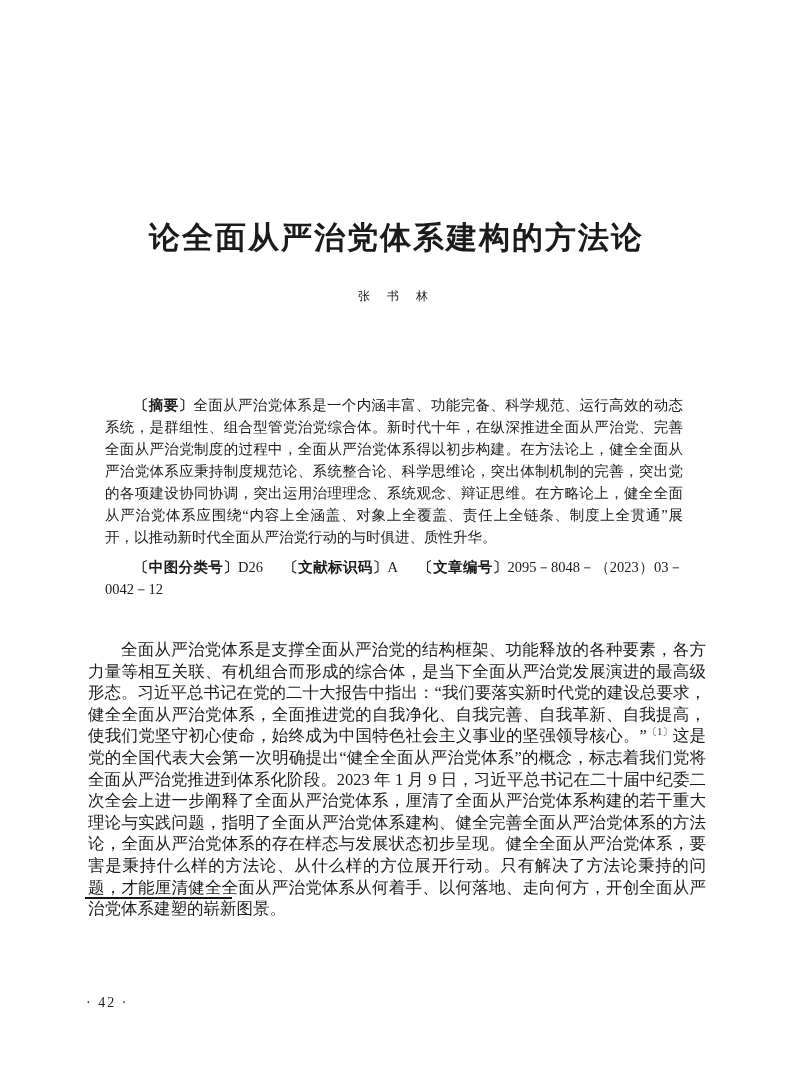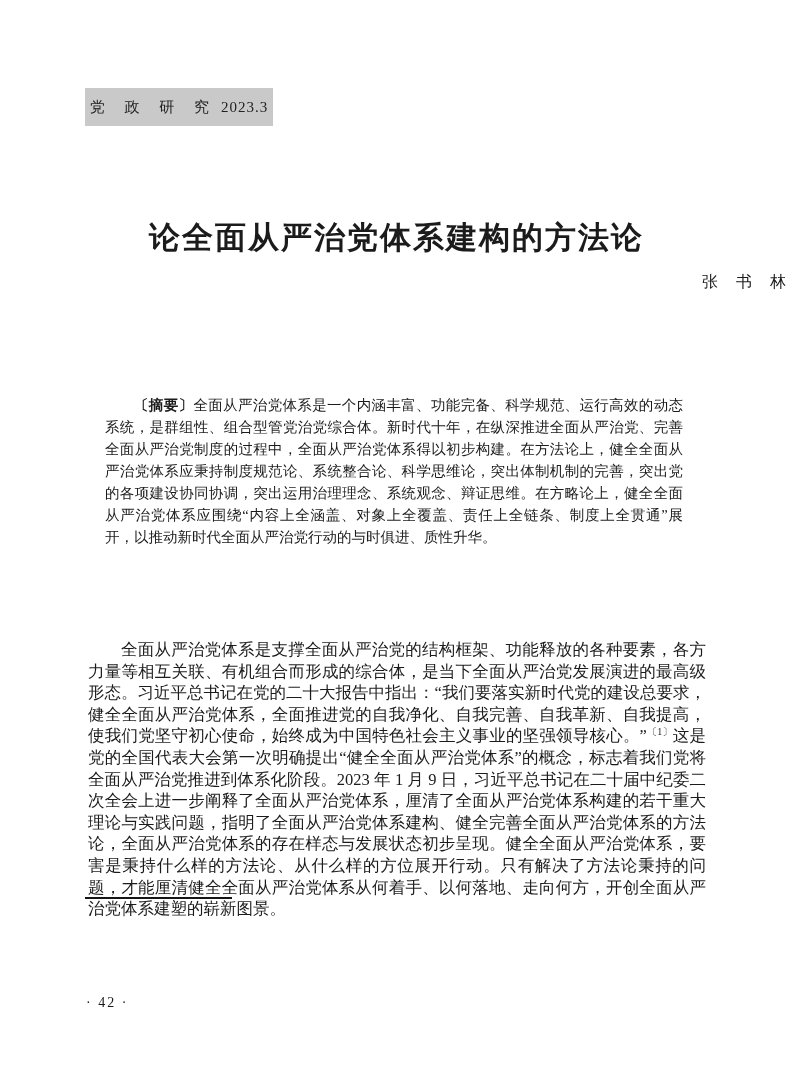--- a/index.html
+++ b/index.html
@@ -21,22 +21,22 @@
   .journal-badge .jissue { margin-left:4px; letter-spacing:1px; }
 
   
   .title {
     position:absolute; left:0; right:0; top:205px; margin:12px;
     text-align:center;
     font-family:"Liberation Sans","DejaVu Sans",sans-serif;
     font-weight:700; font-size:31px; letter-spacing:2px;
   }
   .author {
-    position:absolute; left:0; right:0; top:272px;
-    text-align:right; font-size:16px; letter-spacing:7px;
+    position:absolute; left:0; right:0; top:288px;
+    text-align:center; font-size:12px; letter-spacing:7px;
   }
 
   
   .front {
     position:absolute; left:97px; width:594px; top:386px;
     font-size:14.5px; line-height:22px; text-align:justify;
   }
   .front p { margin:8px; text-indent:2em; }
   .front .kv { margin-top:4px; }
   .blabel {
@@ -67,31 +67,28 @@
   .page-number {
     position:absolute; left:86px; top:995px;
     font-size:14px; letter-spacing:2px;
   }
 </style>
 </head>
 <body>
 
 <div class="page">
 
-  <div class="journal-badge">
-    <span class="jname">党 政 研 究</span>
-    <span class="jissue">2023.3</span>
-  </div>
 
   <h1 class="title">论全面从严治党体系建构的方法论</h1>
 
   <div class="author">张 书 林</div>
 
   <section class="front">
     <p><span class="blabel">〔摘要〕</span><span>全面从严治党体系是一个内涵丰富、功能完备、科学规范、运行高效的动态系统，是群组性、组合型管党治党综合体。新时代十年，在纵深推进全面从严治党、完善全面从严治党制度的过程中，全面从严治党体系得以初步构建。在方法论上，健全全面从严治党体系应秉持制度规范论、系统整合论、科学思维论，突出体制机制的完善，突出党的各项建设协同协调，突出运用治理理念、系统观念、辩证思维。在方略论上，健全全面从严治党体系应围绕“内容上全涵盖、对象上全覆盖、责任上全链条、制度上全贯通”展开，以推动新时代全面从严治党行动的与时俱进、质性升华。</span></p>
+    <p class="kv"><span class="blabel">〔中图分类号〕</span><span>D26</span><span class="blabel clc-gap">〔文献标识码〕</span><span>A</span><span class="blabel clc-gap">〔文章编号〕</span><span>2095－8048－（2023）03－0042－12</span></p>
   </section>
 
   <section class="body-block">
     <p><span>全面从严治党体系是支撑全面从严治党的结构框架、功能释放的各种要素，各方力量等相互关联、有机组合而形成的综合体，是当下全面从严治党发展演进的最高级形态。习近平总书记在党的二十大报告中指出：“我们要落实新时代党的建设总要求，健全全面从严治党体系，全面推进党的自我净化、自我完善、自我革新、自我提高，使我们党坚守初心使命，始终成为中国特色社会主义事业的坚强领导核心。”</span><sup class="fn-ref">〔1〕</sup><span>这是党的全国代表大会第一次明确提出“健全全面从严治党体系”的概念，标志着我们党将全面从严治党推进到体系化阶段。2023 年 1 月 9 日，习近平总书记在二十届中纪委二次全会上进一步阐释了全面从严治党体系，厘清了全面从严治党体系构建的若干重大理论与实践问题，指明了全面从严治党体系建构、健全完善全面从严治党体系的方法论，全面从严治党体系的存在样态与发展状态初步呈现。健全全面从严治党体系，要害是秉持什么样的方法论、从什么样的方位展开行动。只有解决了方法论秉持的问题，才能厘清健全全面从严治党体系从何着手、以何落地、走向何方，开创全面从严治党体系建塑的崭新图景。</span></p>
   </section>
 
   <div class="fn-sep"></div>
 
 
   <div class="page-number">· 42 ·</div>

